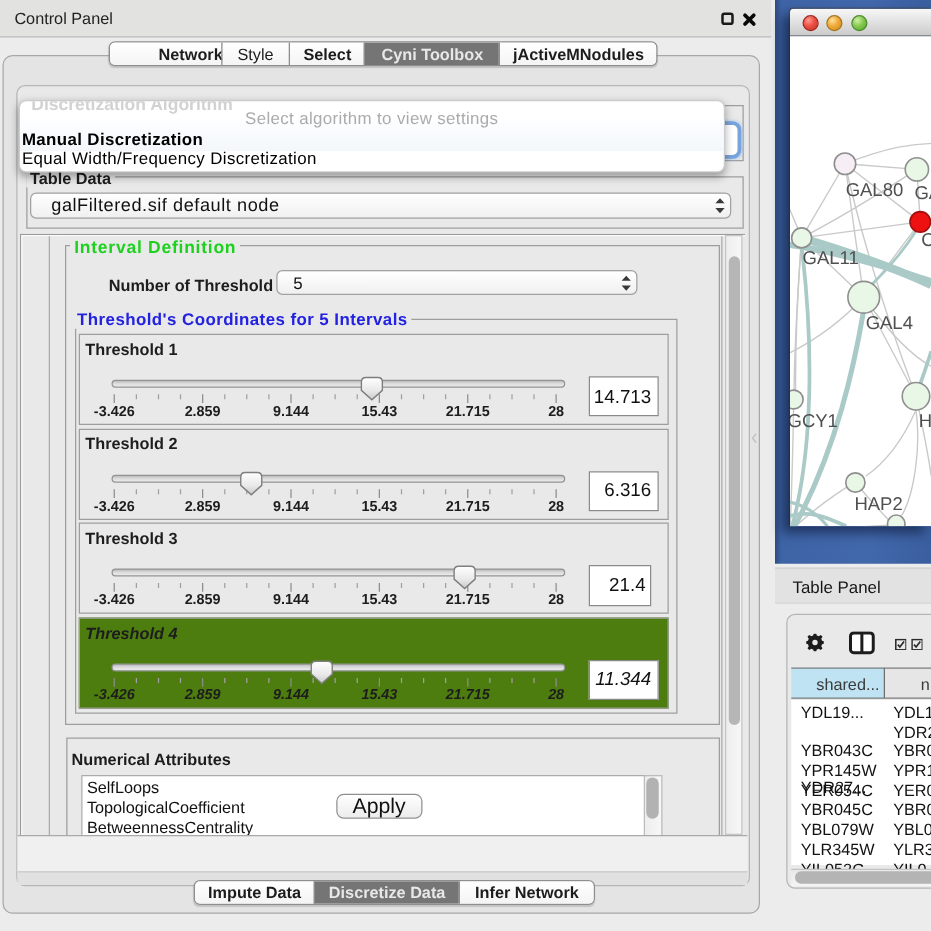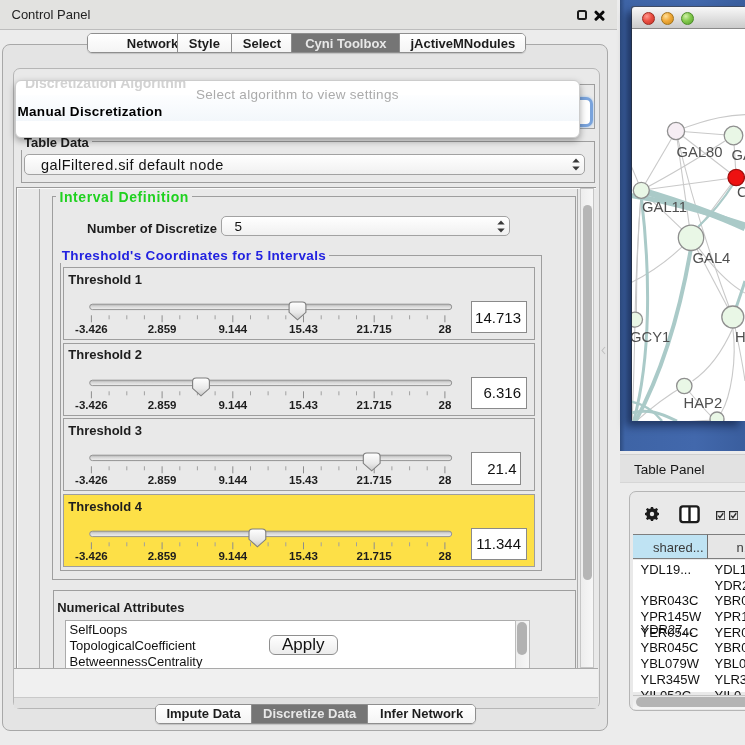--- a/index.html
+++ b/index.html
@@ -18,21 +18,21 @@
   background:#e4e4e4;border:1px solid #a8a8a8;border-radius:8px;"></div>
 <div class="ab" style="left:13px;top:68px;width:585px;height:639px;
   background:#e9e9e9;border:1px solid #b6b6b6;border-radius:7px;"></div>
 <div class="ab" style="left:86.5px;top:33px;width:437.8px;height:18.0px;border:1px solid #8e8e8e;border-radius:5px;overflow:hidden;display:flex;box-shadow:0 1px 1px rgba(0,0,0,0.15);">
     <div style="width:89.0px;background:linear-gradient(#ffffff,#f4f4f4);color:#1c1c1c;display:flex;align-items:center;justify-content:center;font-size:13.0px;font-weight:bold;box-sizing:border-box;white-space:nowrap;padding-left:36px;"><svg width="12" height="14" style="margin-right:5px" viewBox="0 0 12 14">
         <path d="M3 3 L3 11 M3 6.5 L8.5 6.5 M3 10.5 L8.5 10.5" stroke="#5a6a78" stroke-width="1.3" fill="none"></path>
         <circle cx="3" cy="2.8" r="2.1" fill="#4faf4f" stroke="#2e7d2e" stroke-width="0.8"></circle>
         <circle cx="9" cy="6.5" r="2.1" fill="#4faf4f" stroke="#2e7d2e" stroke-width="0.8"></circle>
         <circle cx="9" cy="10.7" r="2.1" fill="#4faf4f" stroke="#2e7d2e" stroke-width="0.8"></circle>
       </svg>Network</div>
-    <div style="width:54.8px;background:linear-gradient(#ffffff,#f4f4f4);color:#1c1c1c;border-left:1px solid #8e8e8e;display:flex;align-items:center;justify-content:center;font-size:13.0px;font-weight:bold;box-sizing:border-box;white-space:nowrap;">Style</div>
+    <div style="width:54.8px;background:linear-gradient(#ffffff,#f4f4f4);color:#1c1c1c;border-left:1px solid #8e8e8e;display:flex;align-items:center;justify-content:center;font-size:13.0px;font-weight:normal;box-sizing:border-box;white-space:nowrap;">Style</div>
     <div style="width:60.2px;background:linear-gradient(#ffffff,#f4f4f4);color:#1c1c1c;border-left:1px solid #8e8e8e;display:flex;align-items:center;justify-content:center;font-size:13.0px;font-weight:bold;box-sizing:border-box;white-space:nowrap;">Select</div>
     <div style="width:107.8px;background:#757575;color:#e8e8e8;border-left:1px solid #8e8e8e;display:flex;align-items:center;justify-content:center;font-size:13.0px;font-weight:bold;box-sizing:border-box;white-space:nowrap;">Cyni Toolbox</div>
     <div style="width:126.0px;background:linear-gradient(#ffffff,#f4f4f4);color:#1c1c1c;border-left:1px solid #8e8e8e;display:flex;align-items:center;justify-content:center;font-size:13.0px;font-weight:bold;box-sizing:border-box;white-space:nowrap;">jActiveMNodules</div>
   </div>
 <div class="ab" style="left:20.5px;top:84px;width:572.5px;height:43px;border:1px solid #9e9e9e;"></div>
 <div class="lbl" style="left:21px;top:78px;background:#e9e9e9;padding:0 3px;">Discretization Algorithm</div>
 <div class="ab" style="left:550px;top:97px;width:37px;height:24px;border:3px solid #79a3dc;border-radius:7px;background:#fff;box-shadow:0 0 3px #9cc0ea;"></div>
 <div class="ab" style="left:20.5px;top:140.5px;width:572.5px;height:40.7px;border:1px solid #9e9e9e;"></div>
 <div class="lbl" style="left:21px;top:135.2px;background:#e9e9e9;padding:0 3px;">Table Data</div>
 <div class="ab" style="left:24px;top:154.4px;width:561px;height:20.3px;background:linear-gradient(#ffffff,#f0f0f0);border:1px solid #a2a2a2;border-radius:5px;box-sizing:border-box;"></div>
@@ -43,21 +43,21 @@
   </svg>
 <div class="ab" style="left:16px;top:187px;width:580px;height:480.5px;overflow:hidden;">
 <div class="ab" style="left:0;top:0;width:580px;height:1px;background:#9a9a9a;"></div>
 <div class="ab" style="left:0;top:1px;width:580px;height:1px;background:#fafafa;"></div>
 <div class="ab" style="left:0;top:0;width:1px;height:480.5px;background:#9a9a9a;"></div>
 <div class="ab" style="left:1px;top:1px;width:1px;height:479.5px;background:#fafafa;"></div>
 <div class="ab" style="left:22.700000000000003px;top:2px;width:1px;height:478.5px;background:#ababab;"></div>
 <div class="ab" style="left:561.3px;top:2px;width:1px;height:478.5px;background:#ababab;"></div>
 <div class="ab" style="left:36.4px;top:9px;width:522px;height:382px;border:1px solid #9e9e9e;"></div>
 <div class="ab lbl" style="left:40.4px;top:2px;background:#e9e9e9;padding:0 3px;font-size:14px;color:#1fd11f;letter-spacing:0.6px;">Interval Definition</div>
-<div class="ab lbl" style="left:71px;top:33.5px;">Number of Discretize</div>
+<div class="ab lbl" style="left:71px;top:33.5px;">Number of Threshold</div>
 <div class="ab" style="left:204.5px;top:29px;width:289px;height:20.3px;background:linear-gradient(#ffffff,#f0f0f0);border:1px solid #a2a2a2;border-radius:5px;box-sizing:border-box;"></div>
     <div class="ab" style="left:218.5px;top:29px;height:20.3px;display:flex;align-items:center;font-size:13.5px;color:#111;letter-spacing:0.45px;">5</div>
     <svg class="ab" style="left:479.5px;top:32.65px" width="10" height="13">
       <path d="M5 0.5 L8.7 4.6 L1.3 4.6 Z" fill="#383838"></path>
       <path d="M5 12.5 L8.7 8.4 L1.3 8.4 Z" fill="#383838"></path>
     </svg>
 <div class="ab" style="left:44px;top:67.5px;width:480px;height:314px;border:1px solid #9e9e9e;"></div>
 <div class="ab lbl" style="left:42.7px;top:61px;background:#e9e9e9;padding:0 3px;font-size:13.5px;color:#2222e0;letter-spacing:0.35px;">Threshold's Coordinates for 5 Intervals</div>
 <div class="ab" style="left:47.3px;top:80.19999999999999px;width:469.5px;height:71.0px;border:1px solid #9e9e9e;background:#e9e9e9;">
 <div class="lbl" style="left:4px;top:3.5px;">Threshold 1</div>
@@ -193,21 +193,21 @@
         <text x="27.4" y="64.5" font-family="Liberation Sans, sans-serif" font-size="11.5" font-weight="bold" fill="#1d1d1d" text-anchor="middle">-3.426</text>
         <text x="98.1" y="64.5" font-family="Liberation Sans, sans-serif" font-size="11.5" font-weight="bold" fill="#1d1d1d" text-anchor="middle">2.859</text>
         <text x="168.8" y="64.5" font-family="Liberation Sans, sans-serif" font-size="11.5" font-weight="bold" fill="#1d1d1d" text-anchor="middle">9.144</text>
         <text x="239.5" y="64.5" font-family="Liberation Sans, sans-serif" font-size="11.5" font-weight="bold" fill="#1d1d1d" text-anchor="middle">15.43</text>
         <text x="310.2" y="64.5" font-family="Liberation Sans, sans-serif" font-size="11.5" font-weight="bold" fill="#1d1d1d" text-anchor="middle">21.715</text>
         <text x="380.9" y="64.5" font-family="Liberation Sans, sans-serif" font-size="11.5" font-weight="bold" fill="#1d1d1d" text-anchor="middle">28</text>
         <path d="M 299.3 37.6 Q 299.3 34.0 302.9 34.0 L 312.5 34.0 Q 316.1 34.0 316.1 37.6 L 316.1 44.3 L 307.7 51.8 L 299.3 44.3 Z" fill="url(#thg)" stroke="#7e7e7e" stroke-width="1.1"></path>
       </svg>
 <div style="position:absolute;left:407.2px;top:32.8px;width:50px;height:32.4px;background:#fff;border:1px solid #8a8a8a;box-sizing:border-box;display:flex;align-items:center;justify-content:flex-end;padding-right:4px;font-size:15px;color:#111;">21.4</div>
 </div>
-<div class="ab" style="left:47.3px;top:307.0px;width:469.5px;height:71.0px;border:1px solid #9e9e9e;background:#fde047;">
+<div class="ab" style="left:47.3px;top:307.0px;width:469.5px;height:71.0px;border:1px solid #9e9e9e;background:#4d7c0f;font-style:italic;">
 <div class="lbl" style="left:4px;top:3.5px;">Threshold 4</div>
 <svg width="480" height="71" style="position:absolute;left:0;top:0">
         <defs>
           <linearGradient id="tg" x1="0" y1="0" x2="0" y2="1">
             <stop offset="0" stop-color="#b3b3b3"></stop>
             <stop offset="0.45" stop-color="#d9d9d9"></stop>
             <stop offset="1" stop-color="#efefef"></stop>
           </linearGradient>
           <linearGradient id="thg" x1="0" y1="0" x2="0" y2="1">
             <stop offset="0" stop-color="#ffffff"></stop>
@@ -381,12 +381,13 @@
 <div class="ab" style="left:640.5px;top:687.5px;font-size:13px;color:#111;">YIL052C</div>
 <div class="ab" style="left:714.5px;top:687.5px;font-size:13px;color:#111;">YIL0</div>
 <div class="ab" style="left:633px;top:695px;width:112px;height:12.5px;background:linear-gradient(#e8e8e8,#f5f5f5);border-top:1px solid #c4c4c4;"></div>
 <div class="ab" style="left:635.5px;top:697px;width:115px;height:9.5px;background:#b4b4b4;border-radius:5px;"></div>
 <div class="ab" style="left:15px;top:80px;width:563px;height:56px;background:#ffffff;
   border:1px solid #cccccc;border-radius:6px;box-shadow:0 3px 7px rgba(0,0,0,0.35);overflow:hidden;">
   <div style="position:absolute;left:9px;top:-6px;font-weight:bold;font-size:14px;color:#d2d2d2;">Discretization Algorithm</div>
   <div style="position:absolute;left:0;top:14px;width:563px;height:26px;background:linear-gradient(#fdfeff,#f3f7fb);"></div>
   <div style="position:absolute;left:180px;top:5.5px;font-size:13.5px;color:#ababab;letter-spacing:0.3px;">Select algorithm to view settings</div>
   <div style="position:absolute;left:1.5px;top:22.5px;font-size:13.5px;font-weight:bold;color:#000;letter-spacing:0.3px;">Manual Discretization</div>
+  <div style="position:absolute;left:1.5px;top:37.5px;font-size:13.5px;color:#000;letter-spacing:0.3px;">Equal Width/Frequency Discretization</div>
 </div>
 </body></html>

